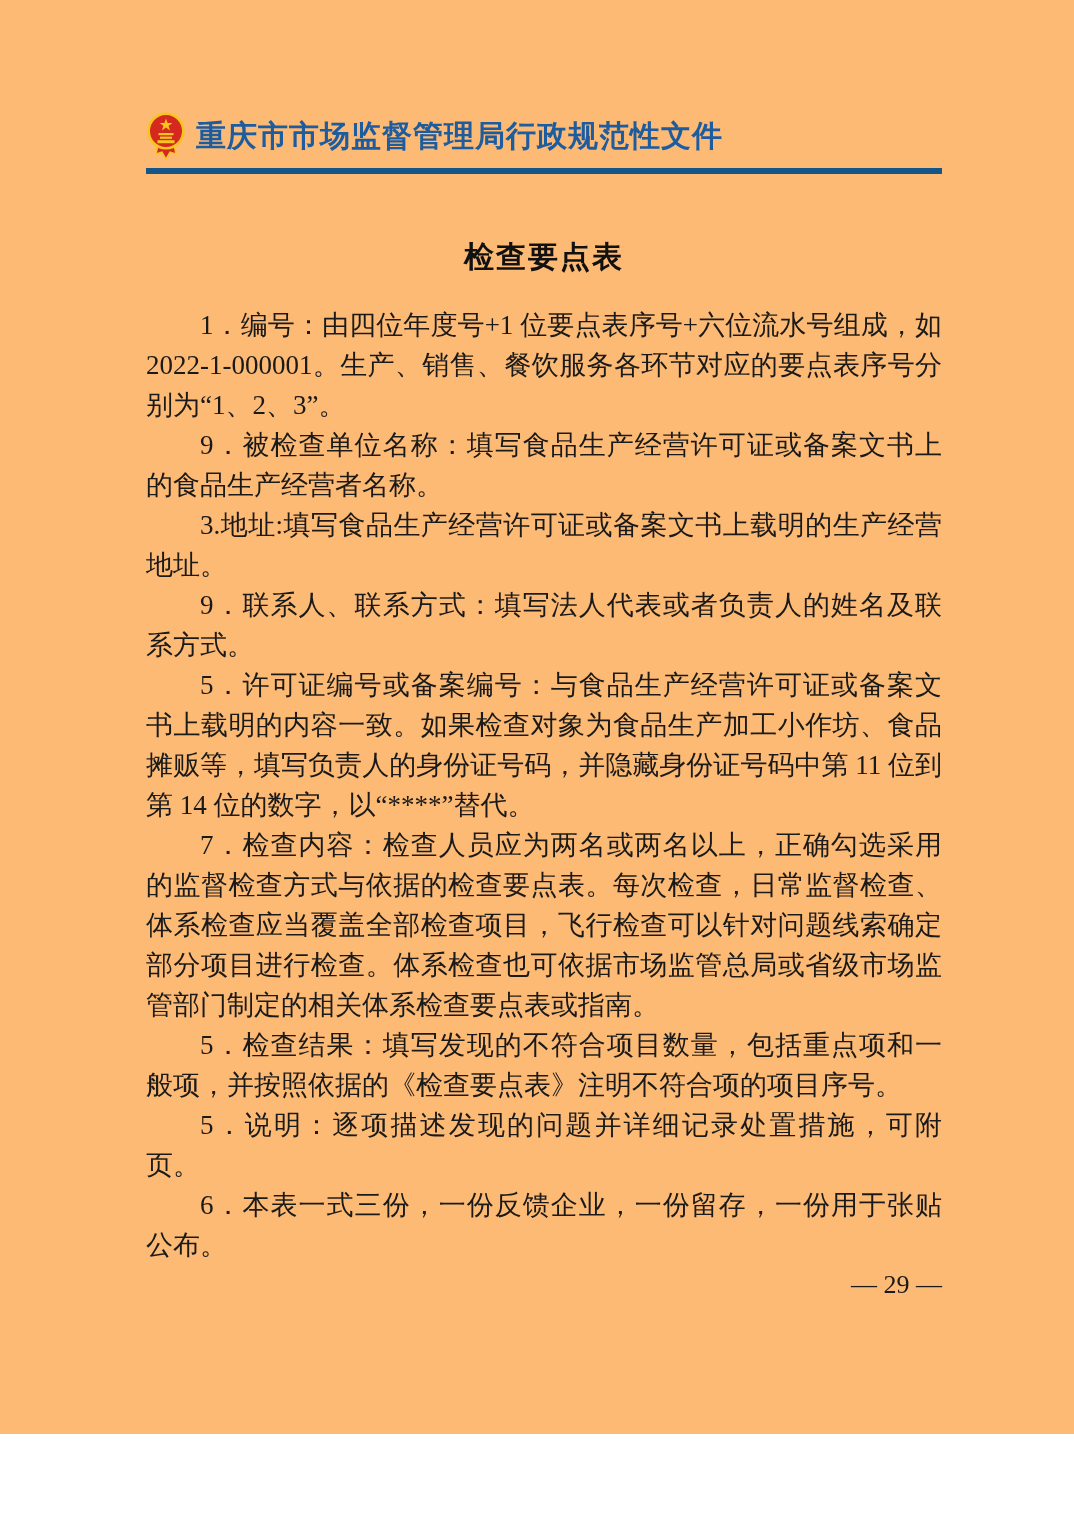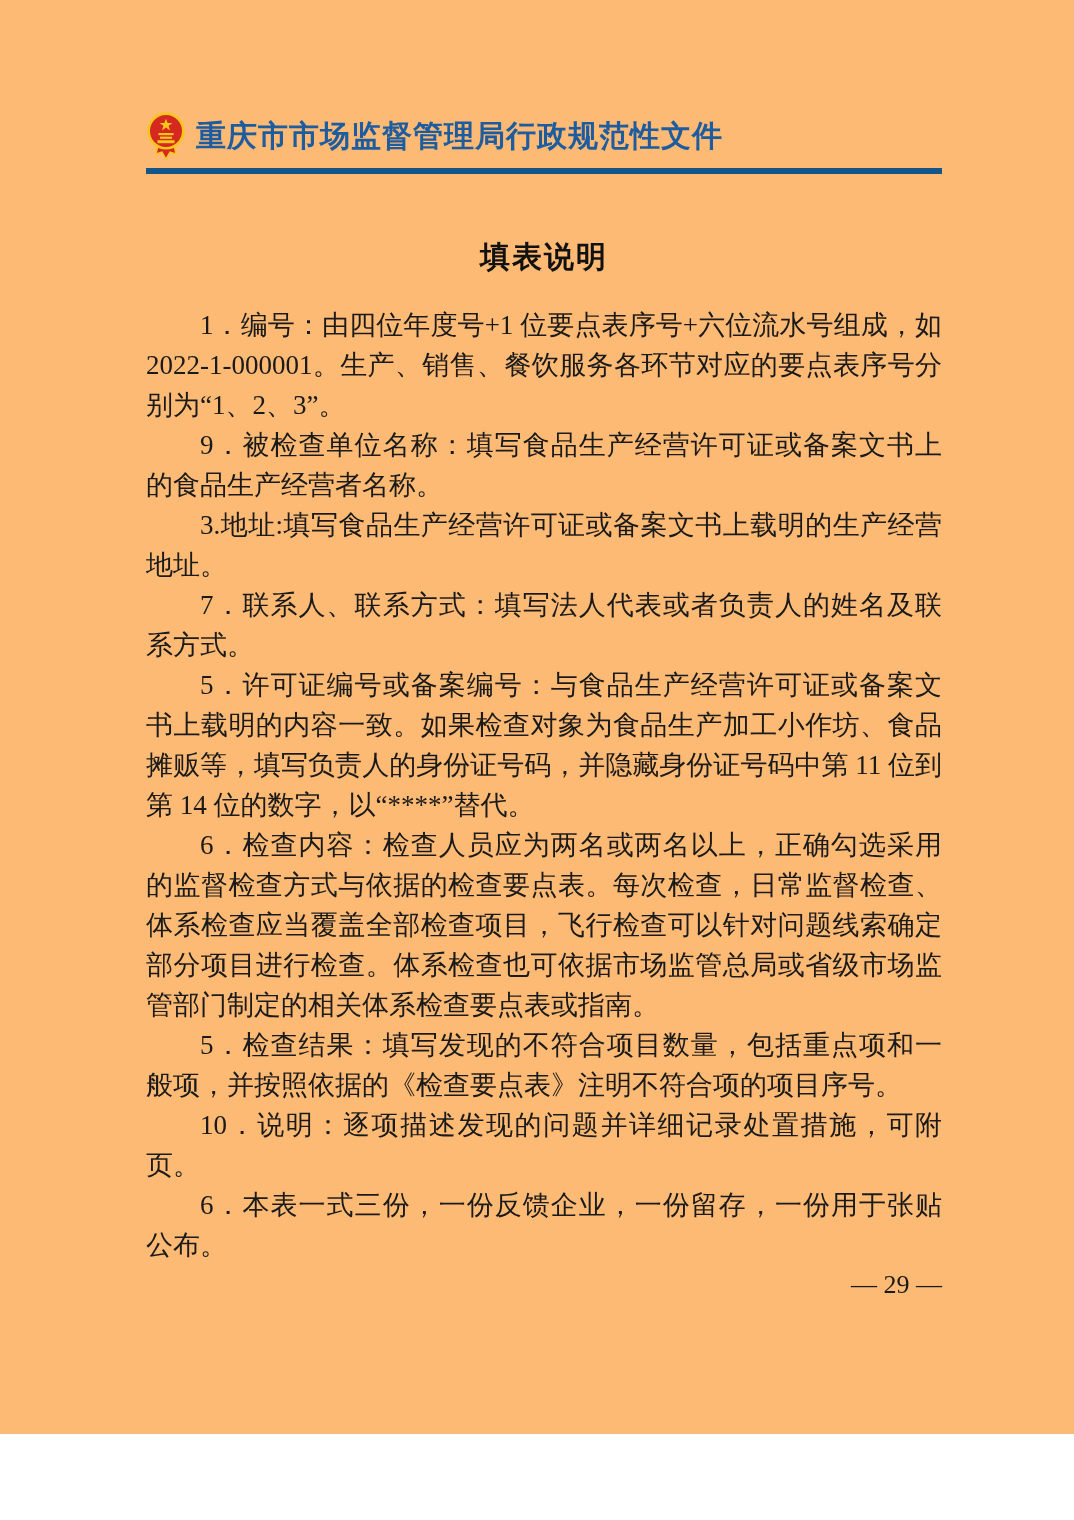--- a/index.html
+++ b/index.html
@@ -82,40 +82,40 @@
         <circle cx="20" cy="19" r="17.3" fill="#D5281E" stroke="#F6C51E" stroke-width="2.6"></circle>
         <polygon points="20,6.5 21.6,11 26.4,11 22.6,13.8 24,18.4 20,15.6 16,18.4 17.4,13.8 13.6,11 18.4,11" fill="#F6C51E"></polygon>
         <rect x="12.5" y="21" width="15" height="2.2" fill="#F6C51E"></rect>
         <rect x="14" y="24.6" width="12" height="2.2" fill="#F6C51E"></rect>
         <rect x="11.5" y="28.2" width="17" height="3" fill="#F6C51E"></rect>
       </svg>
     </span>
     <span class="header-title">重庆市市场监督管理局行政规范性文件</span>
   </div>
 
-  <h1 class="doc-title">填表说明</h1>
+  <h1 class="doc-title">检查要点表</h1>
 
   <div class="body-text">
 
       <p>1．编号：由四位年度号+1 位要点表序号+六位流水号组成，如2022-1-000001。生产、销售、餐饮服务各环节对应的要点表序号分别为“1、2、3”。</p>
 
       <p>9．被检查单位名称：填写食品生产经营许可证或备案文书上的食品生产经营者名称。</p>
 
       <p>3.地址:填写食品生产经营许可证或备案文书上载明的生产经营地址。</p>
 
-      <p>7．联系人、联系方式：填写法人代表或者负责人的姓名及联系方式。</p>
+      <p>9．联系人、联系方式：填写法人代表或者负责人的姓名及联系方式。</p>
 
       <p>5．许可证编号或备案编号：与食品生产经营许可证或备案文书上载明的内容一致。如果检查对象为食品生产加工小作坊、食品摊贩等，填写负责人的身份证号码，并隐藏身份证号码中第 11 位到第 14 位的数字，以“****”替代。</p>
 
 
-      <p>6．检查内容：检查人员应为两名或两名以上，正确勾选采用的监督检查方式与依据的检查要点表。每次检查，日常监督检查、体系检查应当覆盖全部检查项目，飞行检查可以针对问题线索确定部分项目进行检查。体系检查也可依据市场监管总局或省级市场监管部门制定的相关体系检查要点表或指南。</p>
+      <p>7．检查内容：检查人员应为两名或两名以上，正确勾选采用的监督检查方式与依据的检查要点表。每次检查，日常监督检查、体系检查应当覆盖全部检查项目，飞行检查可以针对问题线索确定部分项目进行检查。体系检查也可依据市场监管总局或省级市场监管部门制定的相关体系检查要点表或指南。</p>
 
       <p>5．检查结果：填写发现的不符合项目数量，包括重点项和一般项，并按照依据的《检查要点表》注明不符合项的项目序号。</p>
 
 
-      <p>10．说明：逐项描述发现的问题并详细记录处置措施，可附页。</p>
+      <p>5．说明：逐项描述发现的问题并详细记录处置措施，可附页。</p>
 
       <p>6．本表一式三份，一份反馈企业，一份留存，一份用于张贴公布。</p>
     </div>
 
   <div class="page-number">— 29 —</div>
 
 </div>
 
 </body></html>

